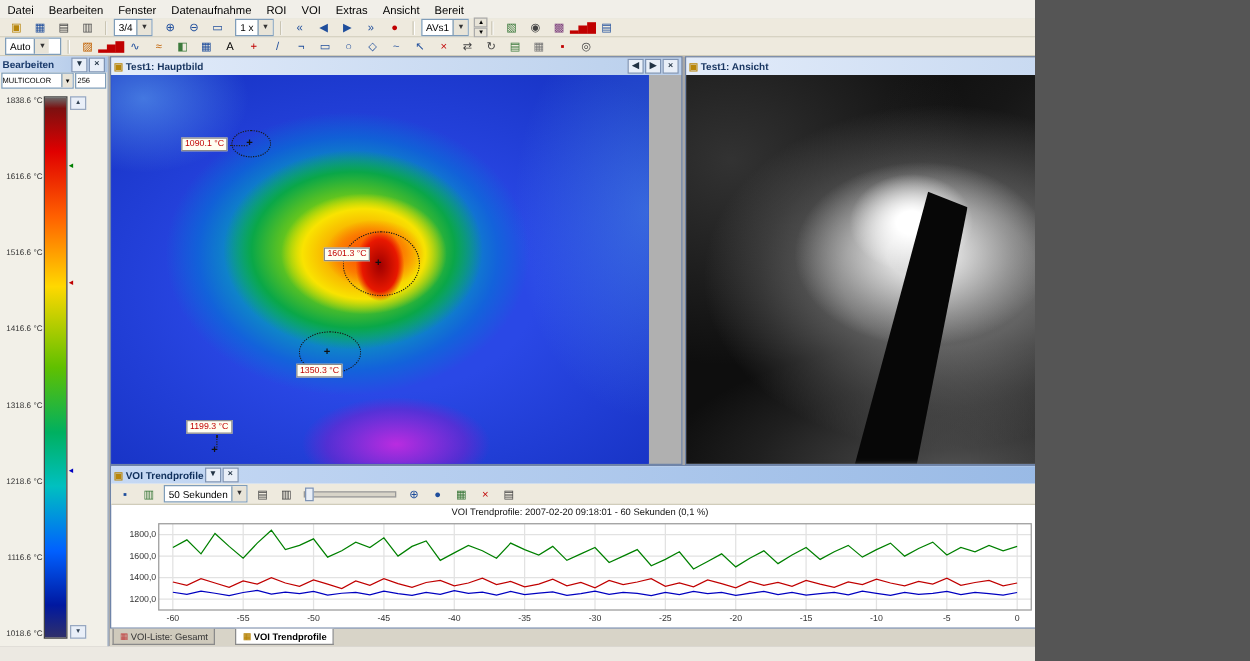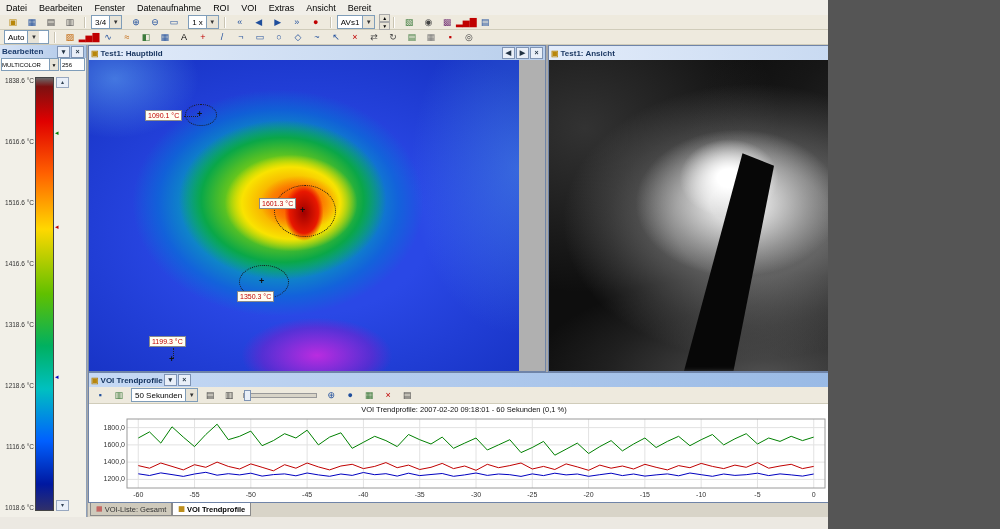--- a/index.html
+++ b/index.html
@@ -93,21 +93,21 @@
   .trendtb{height:16px;background:#eeeade;border-bottom:1px solid #d0ccba;display:flex;align-items:center;padding-left:2px;gap:1px;}
   .slider{width:72px;height:3px;background:#d8d4c8;border:1px solid #999;margin:0 4px;position:relative;}
   .slider .thumb{position:absolute;left:0;top:-4px;width:5px;height:9px;background:#e9eff8;border:1px solid #7f94b4;}
   .chartwrap{position:absolute;left:2px;top:32px;right:162px;bottom:2px;}
   .charttitle{height:11px;text-align:center;font-size:7.5px;color:#111;}
   .legend{position:absolute;right:4px;top:34px;width:154px;bottom:6px;border:1px solid #8a8a8a;background:#fff;
           font-size:7px;padding:2px 3px;box-sizing:border-box;}
   .legend .ts{color:#000;margin-bottom:14px;}
   .legend .entry{margin-top:9px;font-weight:bold;}
   
-  .tabsrow{position:absolute;left:88px;top:458px;width:912px;height:14px;background:#d8d4c8;display:flex;align-items:flex-start;padding-left:2px;box-sizing:border-box;}
+  .tabsrow{position:absolute;left:88px;top:458px;width:912px;height:14px;background:#d8d4c8;display:flex;align-items:flex-start;padding-left:2px;box-sizing:border-box;gap:16px;}
   .tab{display:flex;align-items:center;gap:2px;height:12px;padding:0 5px;font-size:7.5px;border:1px solid #8a8a8a;
        border-top:none;background:#cfcabc;color:#333;}
   .tab.active{background:#fff;font-weight:bold;color:#000;}
   .tabicon{font-size:7px;}
   
   .statusbar{position:absolute;left:0;top:517px;width:1000px;height:12px;background:#ece9e2;border-top:1px solid #fff;
              display:flex;align-items:center;font-size:8px;padding:0 3px;box-sizing:border-box;gap:3px;}
   .statusbar .grow{flex:1;}
   .sseg{border:1px solid #b8b4a4;border-right-color:#fff;border-bottom-color:#fff;padding:0 5px;height:9px;line-height:9px;}
   .dim{color:#9a9a9a;}

